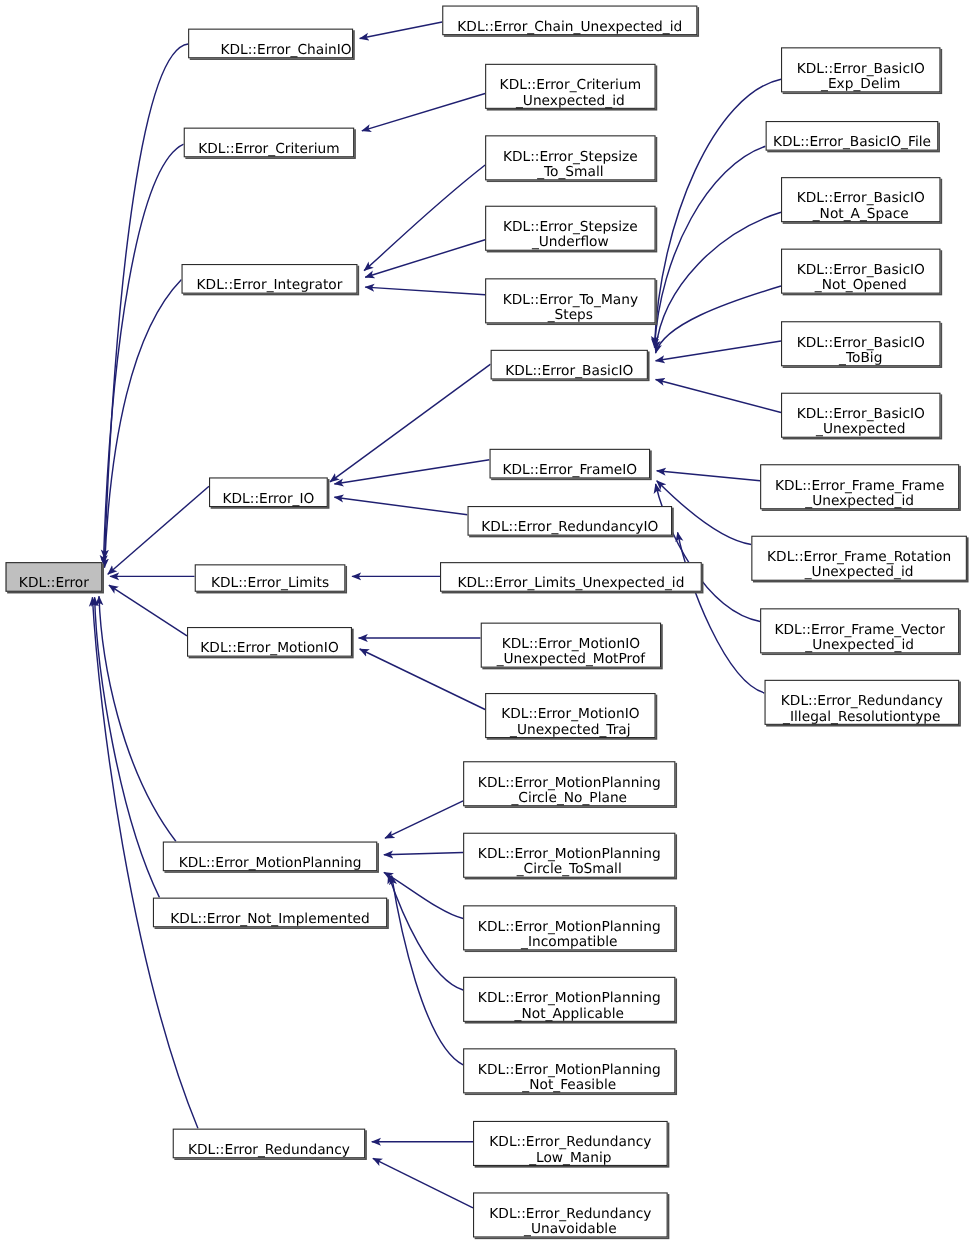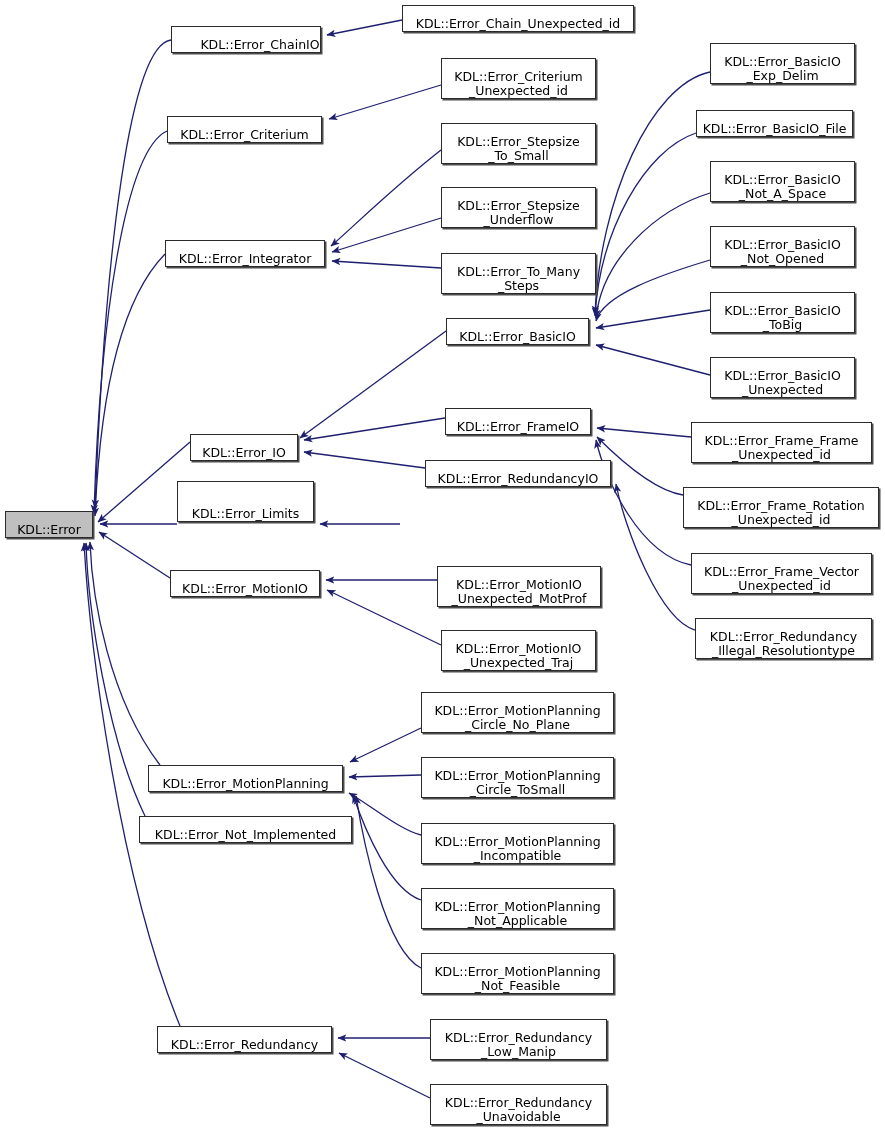--- a/index.html
+++ b/index.html
@@ -136,22 +136,25 @@
 _Unexpected_id</span>
     </div>
     <div class="node" style="left: 691px; top: 553px; width: 181px; height: 41px;">
       <span class="lbl">KDL::Error_Frame_Vector
 _Unexpected_id</span>
     </div>
     <div class="node" style="left: 695px; top: 618px; width: 177px; height: 41px;">
       <span class="lbl">KDL::Error_Redundancy
 _Illegal_Resolutiontype</span>
     </div>
-    <div class="node" style="left: 177px; top: 481px; width: 137px; height: 41px;">
+    <div class="node" style="left: 177px; top: 513px; width: 137px; height: 25px;">
       <span class="lbl">KDL::Error_Limits</span>
+    </div>
+    <div class="node" style="left: 400px; top: 511px; width: 238px; height: 27px;">
+      <span class="lbl">KDL::Error_Limits_Unexpected_id</span>
     </div>
     <div class="node" style="left: 170px; top: 570px; width: 150px; height: 27px;">
       <span class="lbl">KDL::Error_MotionIO</span>
     </div>
     <div class="node" style="left: 437px; top: 566px; width: 164px; height: 41px;">
       <span class="lbl">KDL::Error_MotionIO
 _Unexpected_MotProf</span>
     </div>
     <div class="node" style="left: 441px; top: 630px; width: 155px; height: 41px;">
       <span class="lbl">KDL::Error_MotionIO

